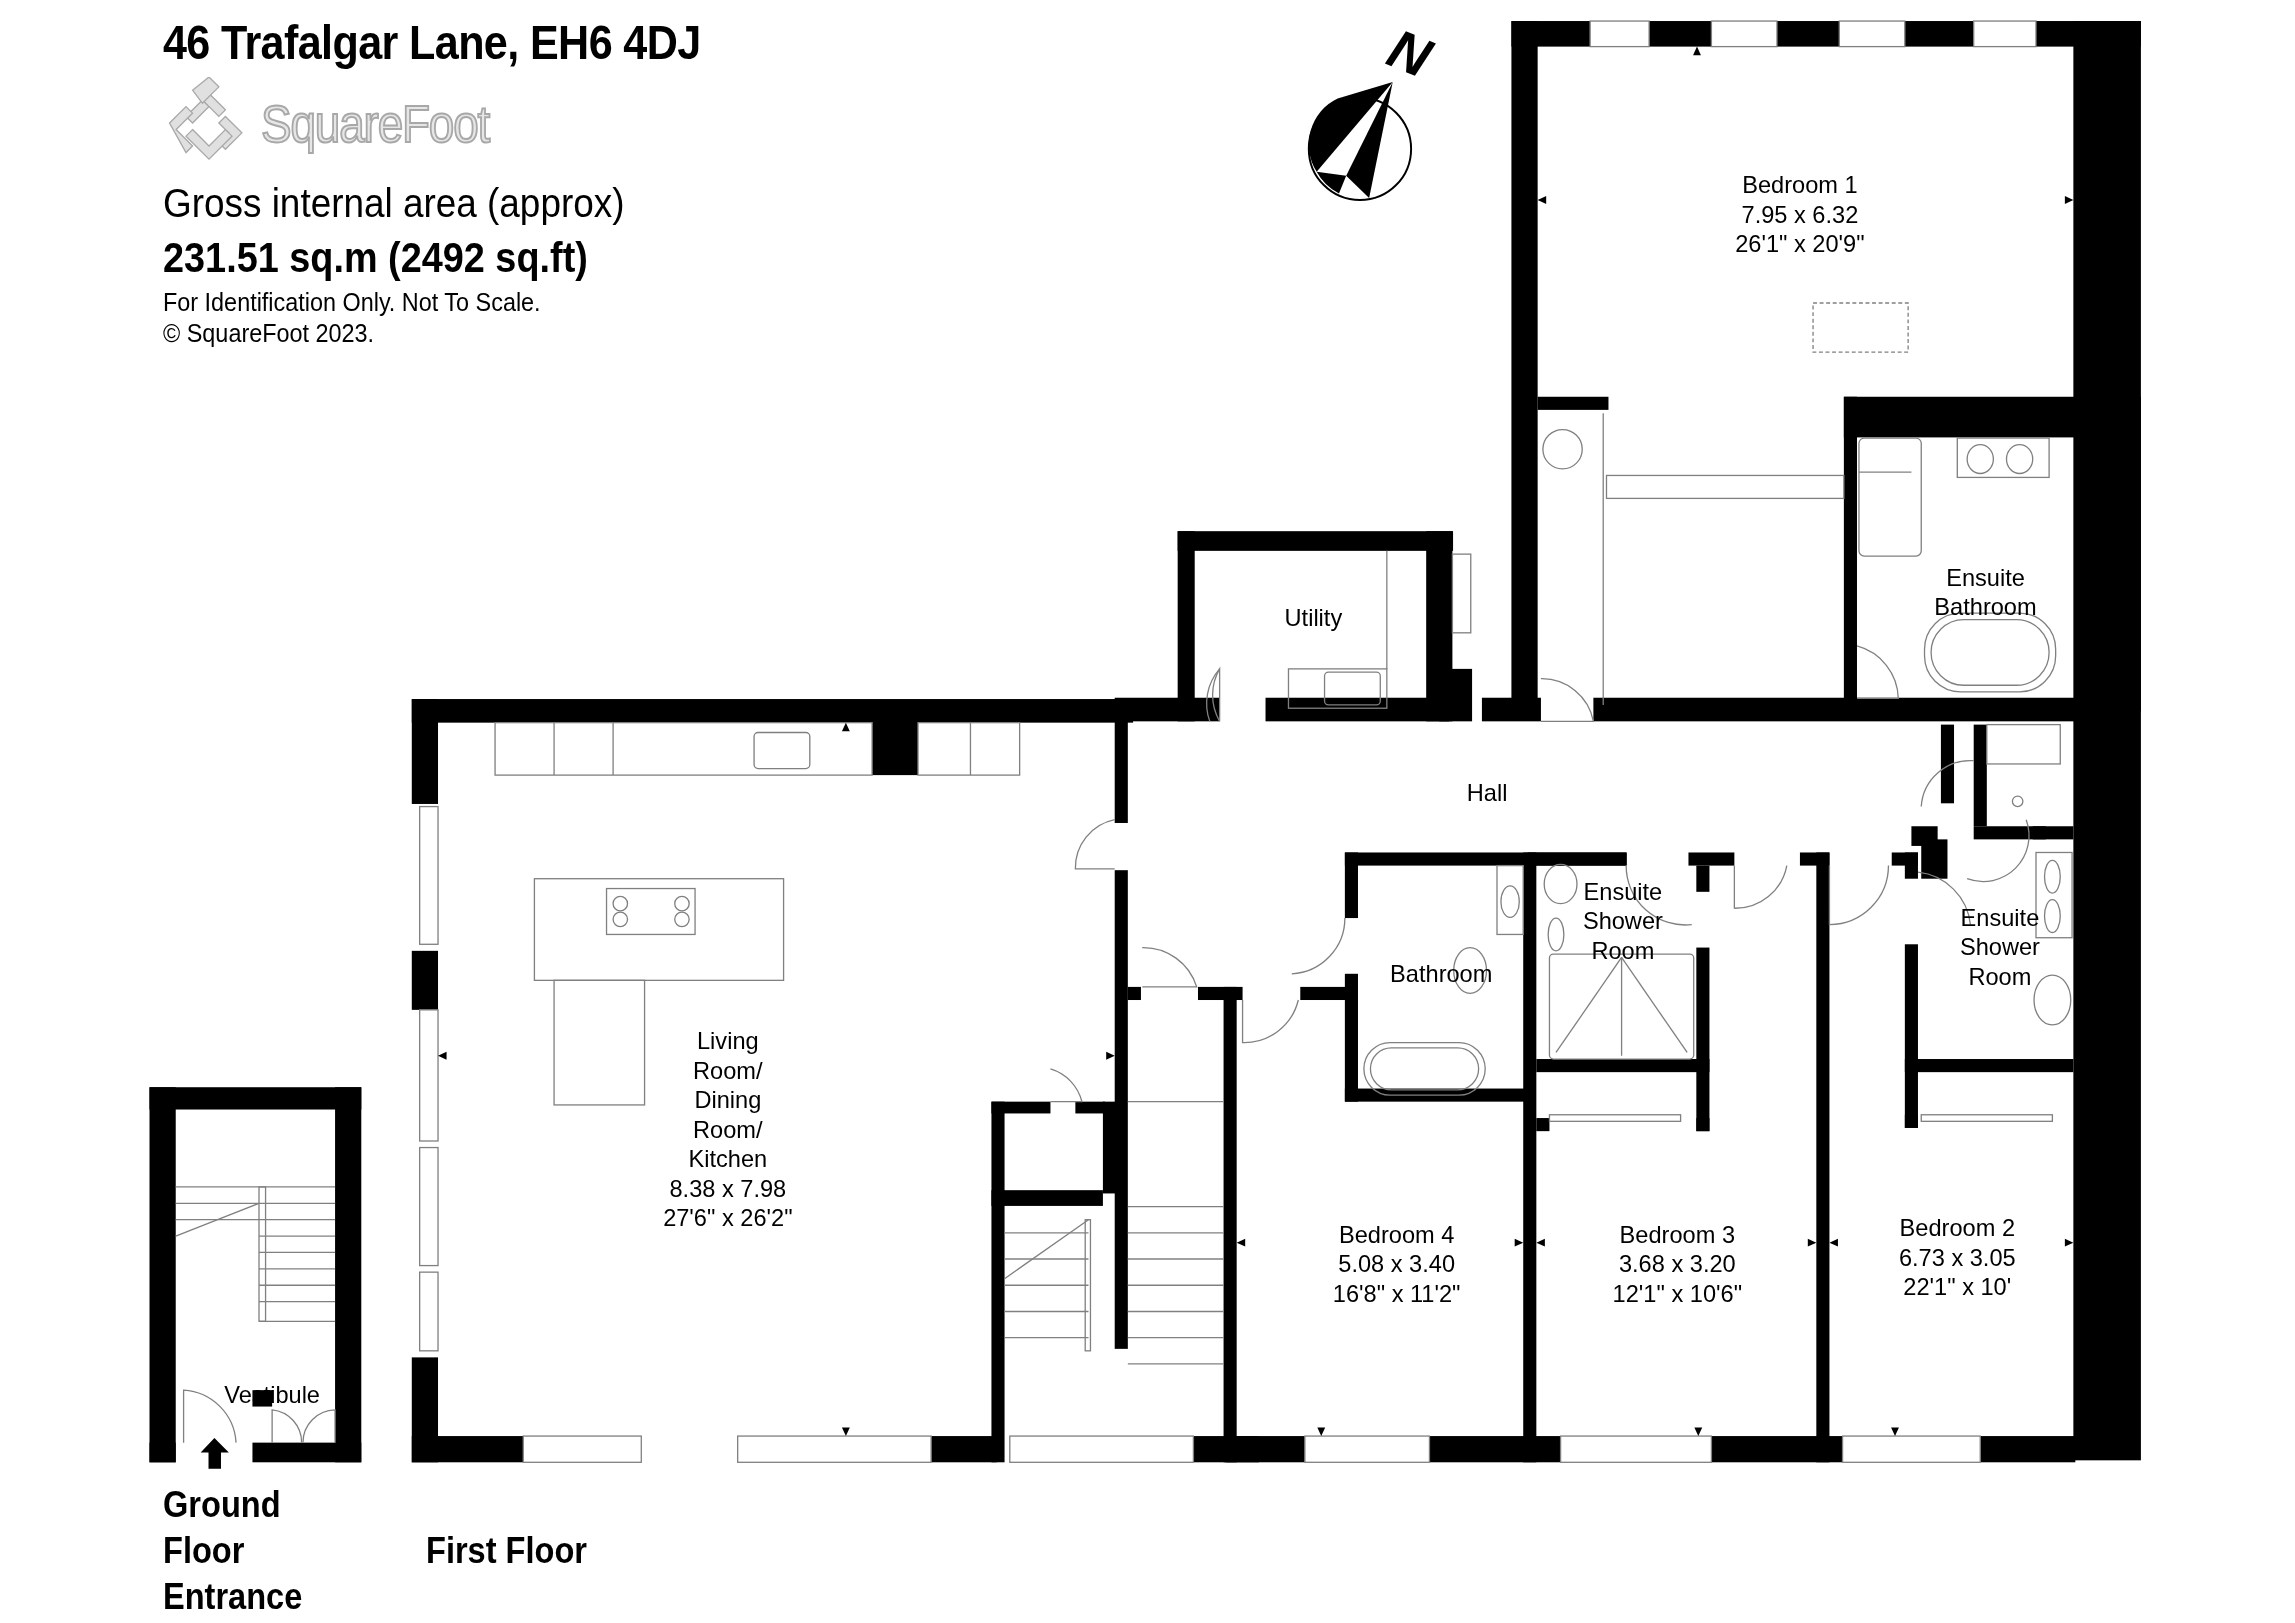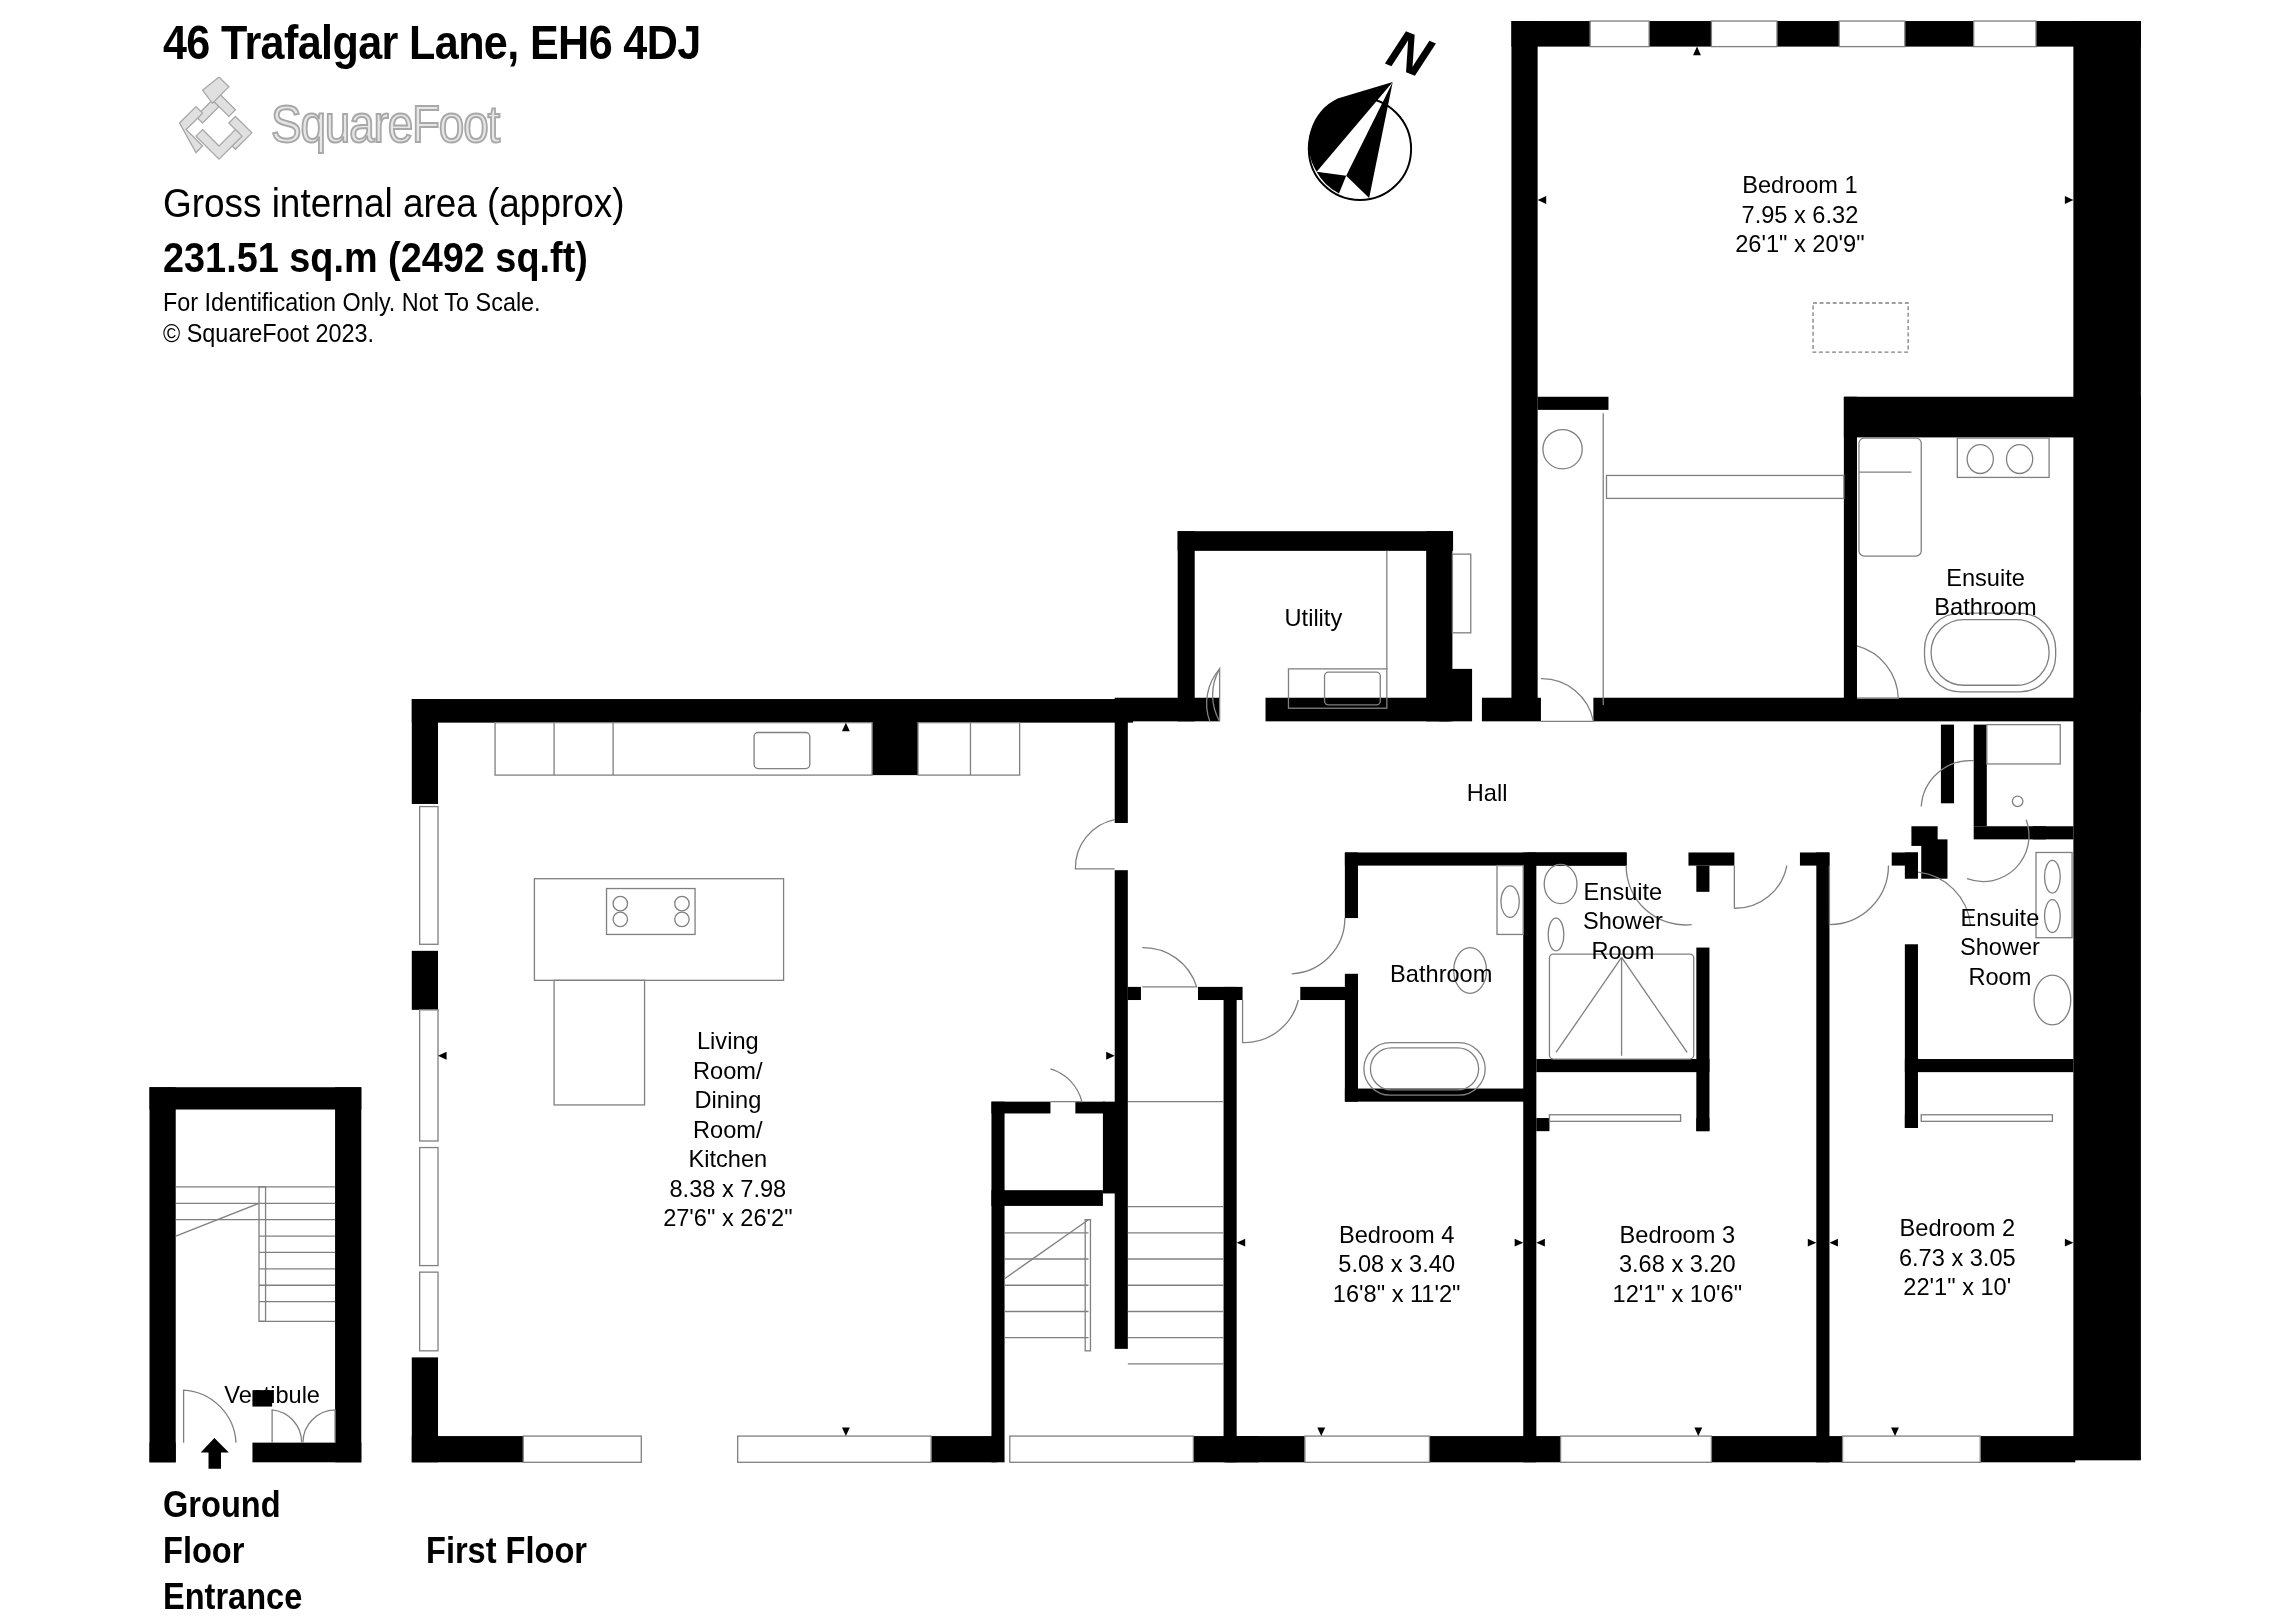--- a/index.html
+++ b/index.html
@@ -1,19 +1,19 @@
 <!DOCTYPE html>
 <html style="font-size:10.5px"><head>
 <meta charset="utf-8">
 <style>
   html,body{margin:0;padding:0;background:#fff;}
   body{width:2295px;height:1623px;position:relative;overflow:hidden;font-family:"Liberation Sans",sans-serif;color:#000;}
   .hdr{position:absolute;left:163px;}
   .title{top:14.4px;font-size:49px;font-weight:bold;letter-spacing:-0.7px;transform:scaleX(0.88);transform-origin:left top;}
-  .logo{position:absolute;left:173px;top:77px;width:354px;height:92px;}
+  .logo{position:absolute;left:163px;top:77px;width:354px;height:92px;}
   .logo-text{position:absolute;left:98px;top:18.4px;font-size:51px;color:#e6e6e6;-webkit-text-stroke:2px #a8a8a8;letter-spacing:-1.3px;transform:scaleX(0.9);transform-origin:left top;}
   .gia-label{top:180px;font-size:41px;transform:scaleX(0.9);transform-origin:left top;}
   .gia-value{top:233px;font-size:43px;font-weight:bold;transform:scaleX(0.88);transform-origin:left top;}
   .note{font-size:26px;transform:scaleX(0.9);transform-origin:left top;}
   .note1{top:287px;}
   .note2{top:318px;}
   svg.plan{position:absolute;left:0;top:0;}
   .room-label{font-family:"Liberation Sans",sans-serif;font-size:36px;text-anchor:middle;}
   .floor-label{position:absolute;font-size:37px;font-weight:bold;transform:scaleX(0.88);transform-origin:left top;line-height:46px;}
 </style>

